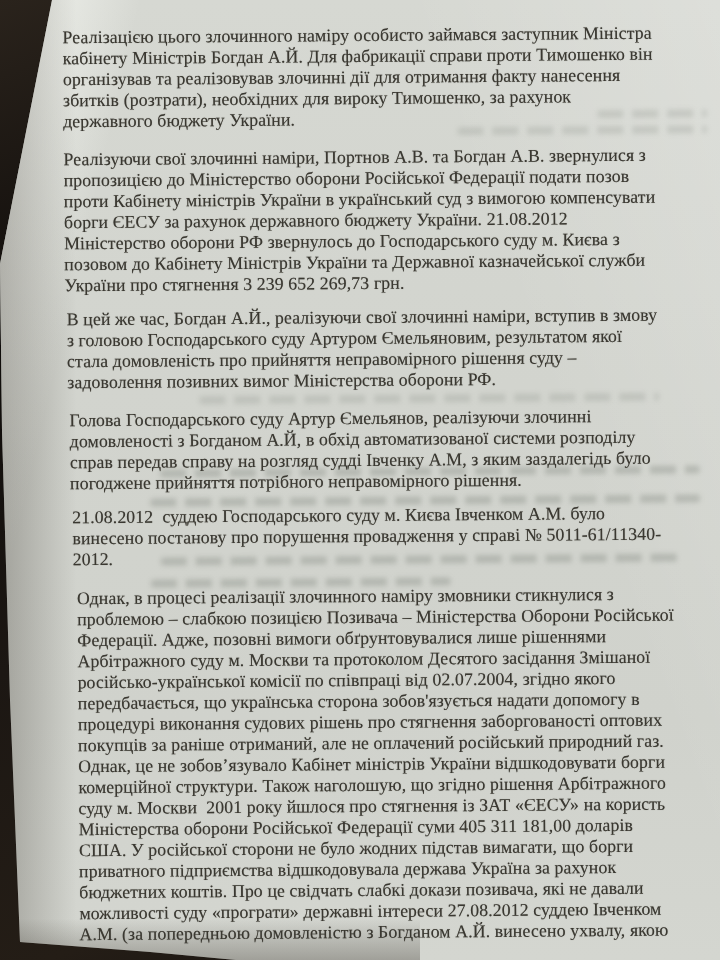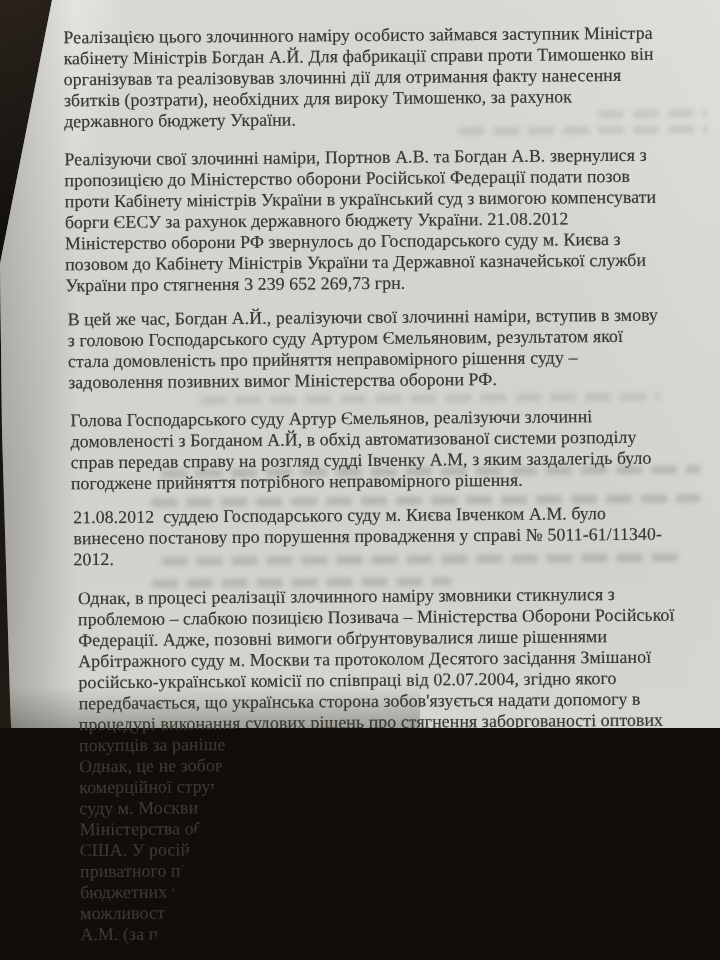--- a/index.html
+++ b/index.html
@@ -7,21 +7,21 @@
     padding: 0;
     width: 720px;
     height: 960px;
     overflow: hidden;
     background: #100d0b;
     font-family: "Liberation Serif", "DejaVu Serif", serif;
   }
   .photo-frame {
     position: relative;
     width: 720px;
-    height: 728px;
+    height: 960px;
     
     background:
       linear-gradient(160deg, #2a231c 0%, #0f0c0a 28%, #1c1713 55%, #241d16 80%, #120f0d 100%);
   }
   
   .paper {
     position: absolute;
     inset: 0;
     background:
       linear-gradient(103deg, rgba(250, 252, 247, 0.85) 0%, rgba(250, 252, 247, 0) 15%),

